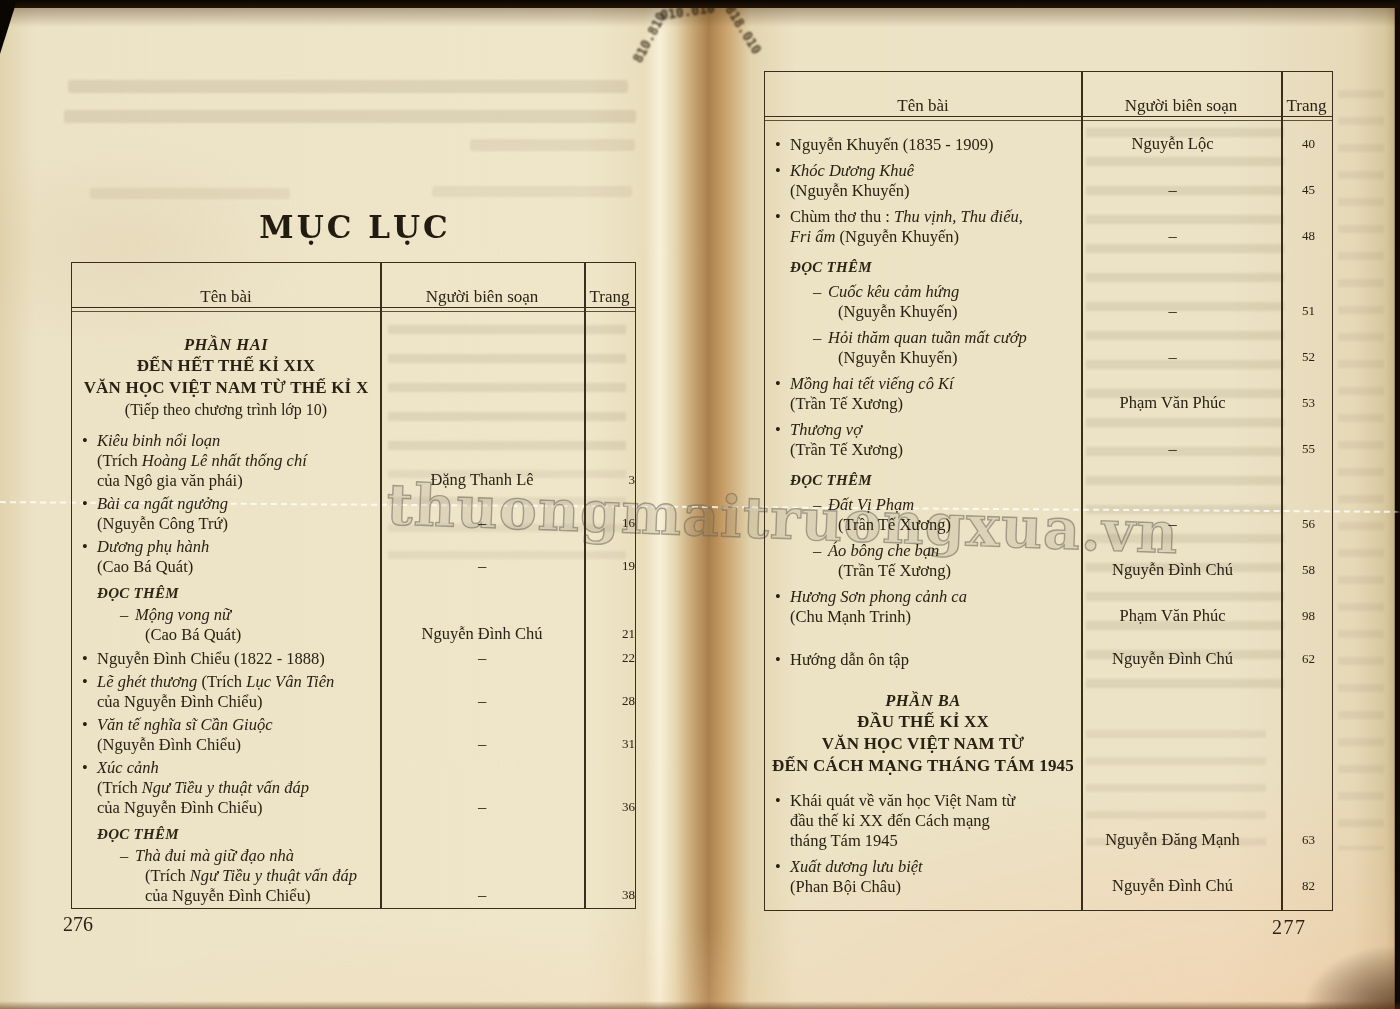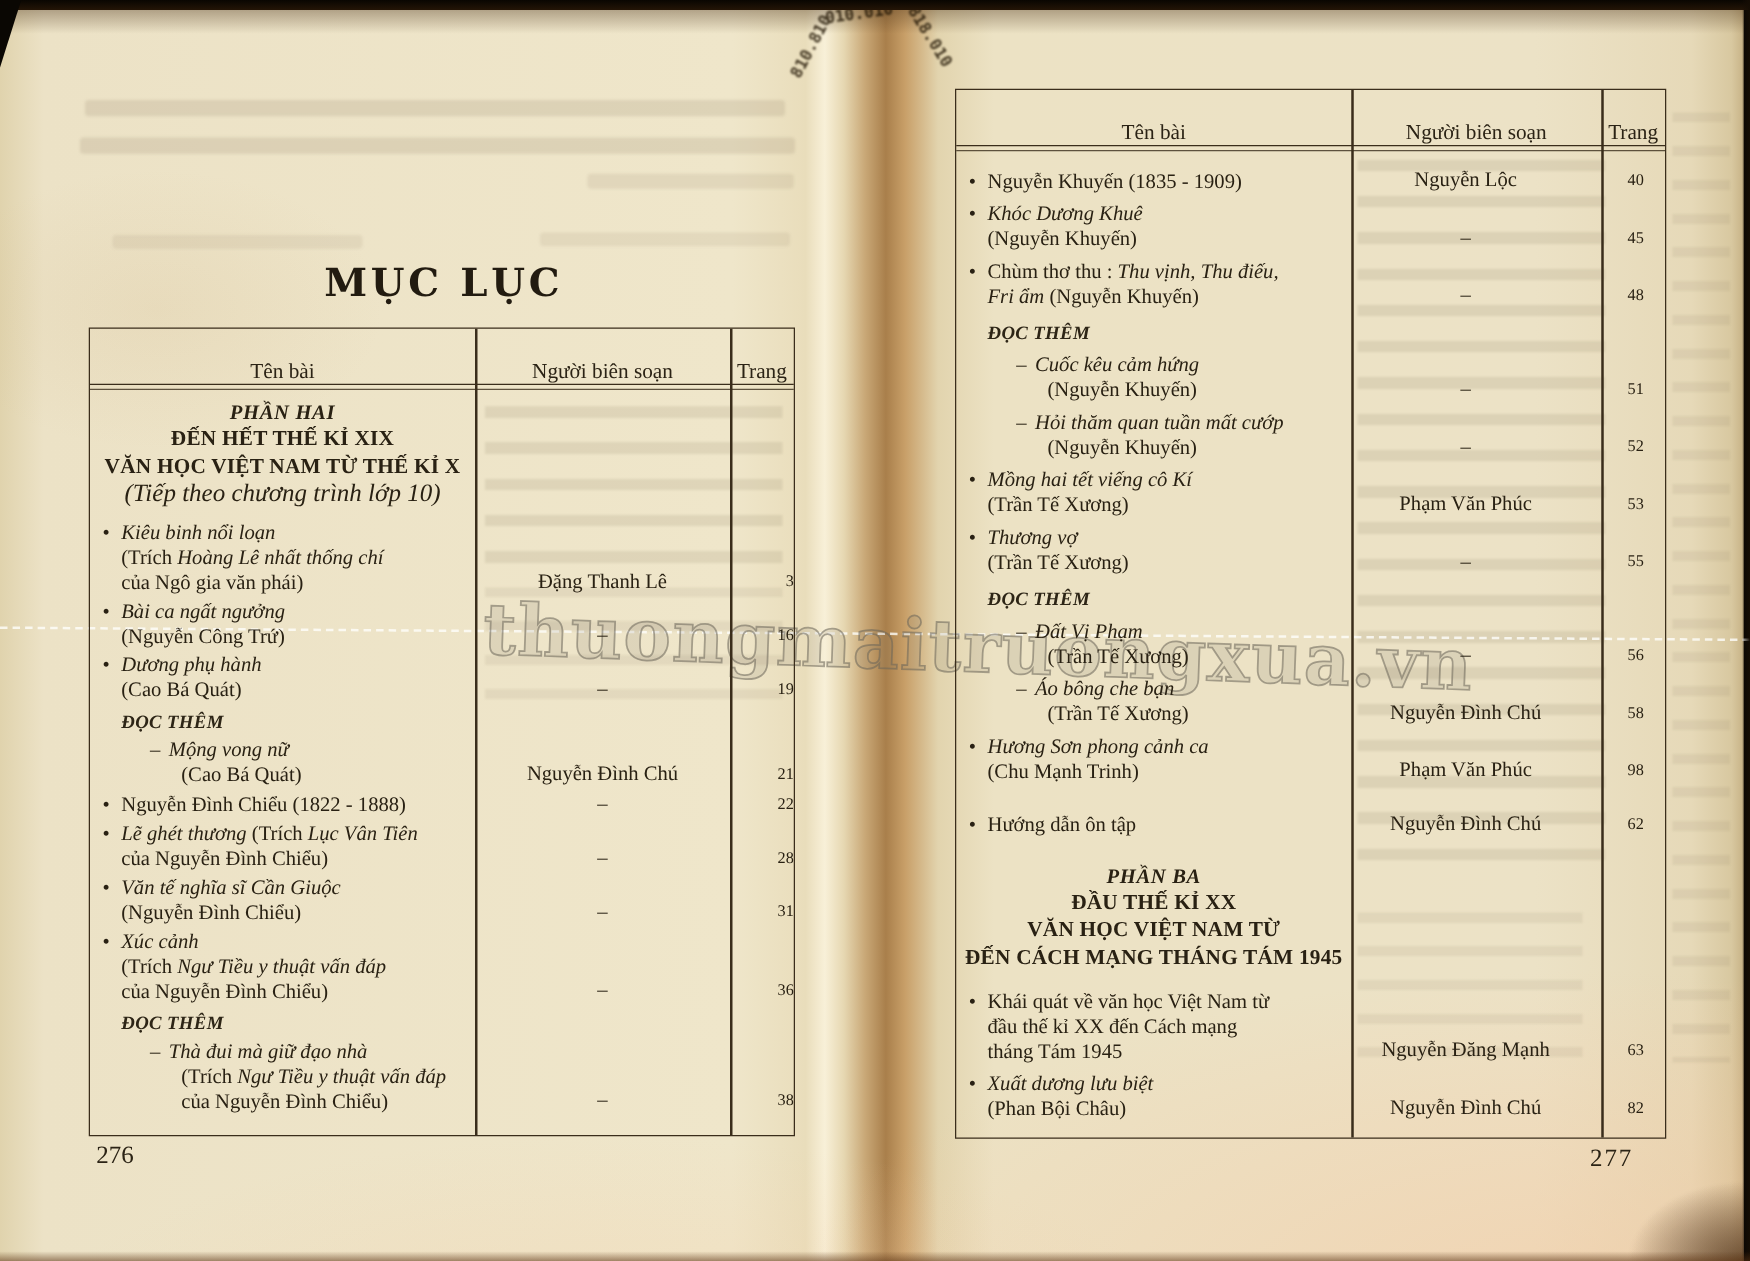--- a/index.html
+++ b/index.html
@@ -55,42 +55,42 @@
   .toc-left .c-ed{width:204px}.toc-right .c-ed{width:183px}
   .c-pg{width:51px;text-align:right;font-size:13px;line-height:20px;padding-bottom:1px;}
   .tl{position:relative;padding-left:15px;line-height:20px;}
   .tl .mk{position:absolute;left:0;top:0;}
   .tl.dash{margin-left:38px;}
   .tl.dash.cont{padding-left:25px;}
   .it{font-style:italic;}
   .subhead{font-style:italic;font-weight:bold;font-size:15px;margin:8px 0 2px;
            padding-left:25px;letter-spacing:.3px;color:#2d2516;}
   .toc-right .subhead{margin:12px 0 3px;}
-  .section{text-align:center;margin:0 0 10px;}
+  .section{text-align:center;margin:15px 0 10px;}
   .toc-left .section{width:308px}.toc-right .section{width:316px}
   .toc-right .section{margin:20px 0 14px;}
   .sec-head{font-style:italic;font-weight:bold;font-size:16.5px;line-height:21px;letter-spacing:.5px;}
   .sec-bold{font-weight:bold;font-size:17px;line-height:22px;letter-spacing:.2px;}
-  .sec-norm{font-size:20px;line-height:22px;font-style:italic;}
+  .sec-norm{font-size:16px;line-height:22px;}
   
   .watermark{position:absolute;left:388px;top:470px;white-space:nowrap;
              font-family:"DejaVu Serif",serif;font-weight:bold;font-size:57px;letter-spacing:1px;
              color:rgba(120,112,98,.14);-webkit-text-stroke:1.4px rgba(108,102,90,.55);
              transform:rotate(2.1deg);transform-origin:left top;}
   .wm-line{position:absolute;left:0;right:0;top:506px;border-top:2px dashed rgba(255,255,252,.78);
            transform:rotate(.4deg);}
   .stamp{position:absolute;left:618px;top:0;width:150px;height:80px;filter:blur(1px);
          color:#241806;font-family:"DejaVu Sans Mono",monospace;font-size:13px;
          font-weight:bold;opacity:.85;}
   .stamp span{position:absolute;display:block;}
   .stamp .sg1{left:4px;top:30px;transform:rotate(-62deg);}
   .stamp .sg2{left:42px;top:4px;transform:rotate(-8deg);}
   .stamp .sg3{left:98px;top:22px;transform:rotate(58deg);}
   .pg-num{position:absolute;font-size:20px;color:#2b2315;}
-  .pg-left{left:77px;top:913px;}
+  .pg-left{left:63px;top:913px;}
   .pg-right{left:1272px;top:916px;letter-spacing:1.5px;}
   .smudge{position:absolute;background:rgba(128,114,88,.16);filter:blur(1.3px);border-radius:3px;}
   .ghost-patch{position:absolute;filter:blur(1px);
       background:repeating-linear-gradient(180deg, rgba(128,114,88,.14) 0 9px, rgba(128,114,88,0) 9px 29px);}
   .ghost-light{background:repeating-linear-gradient(180deg, rgba(128,114,88,.10) 0 8px, rgba(128,114,88,0) 8px 27px);}
   .corner-curl{position:absolute;right:5px;bottom:0;width:110px;height:70px;
       background:radial-gradient(130px 90px at 100% 100%, rgba(60,35,15,.45), rgba(60,35,15,0) 72%);}
 </style>
 </head>
 <body>

